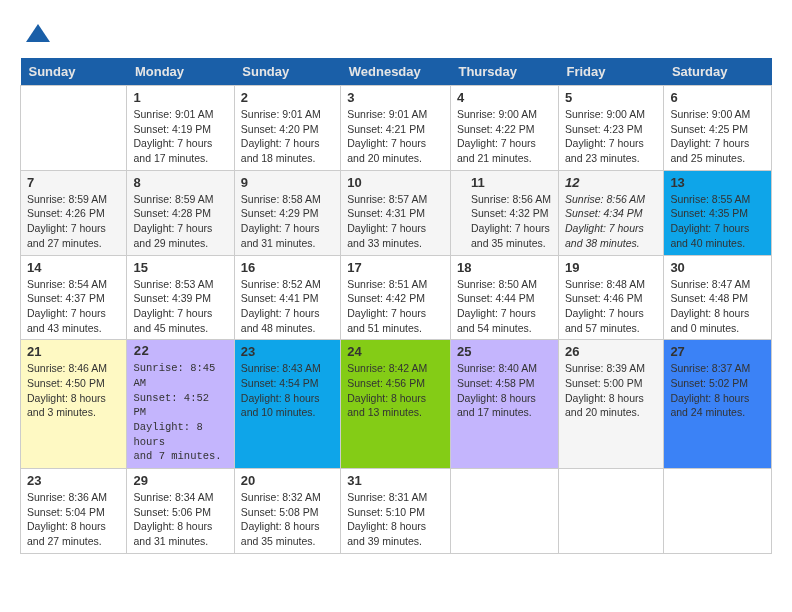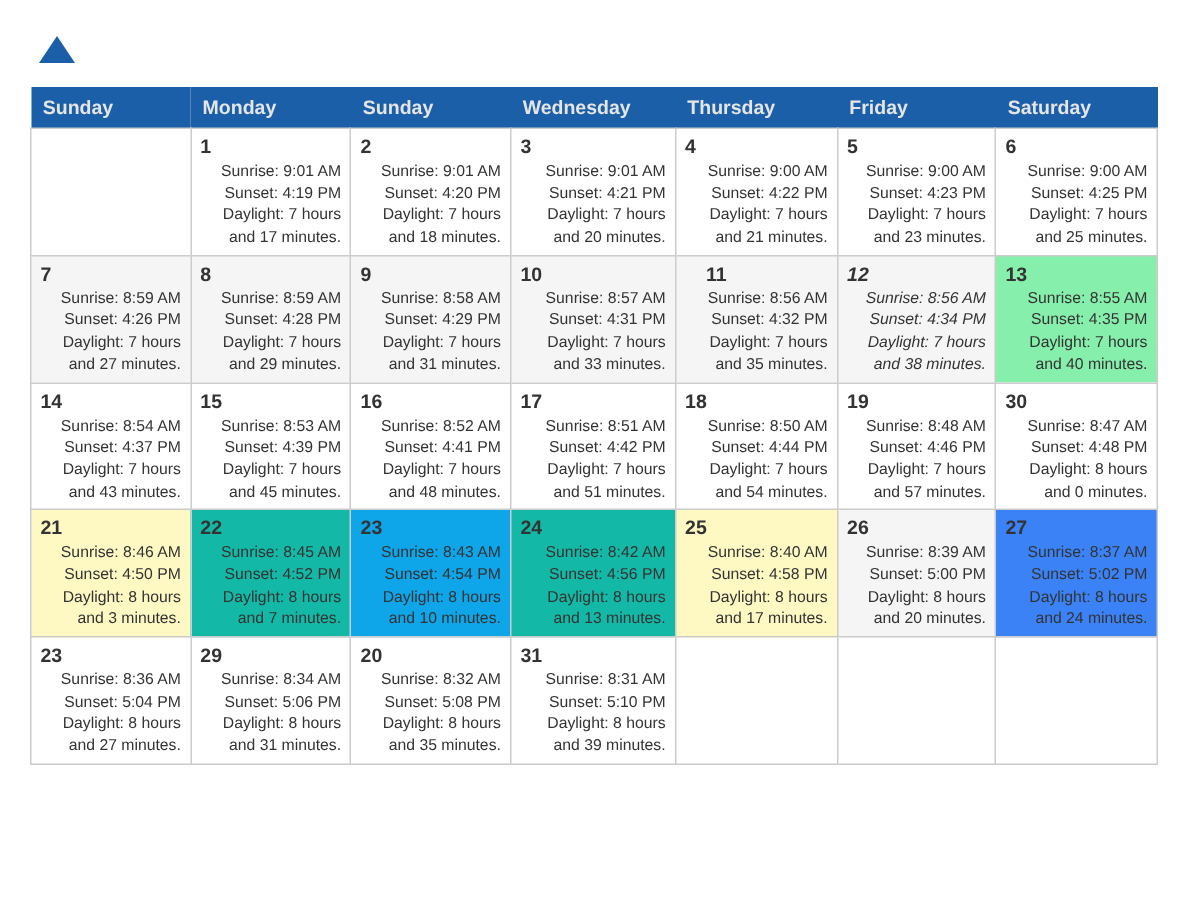--- a/index.html
+++ b/index.html
@@ -80,21 +80,20 @@
       font-size: 13px;
       font-weight: bold;
       color: #333;
       display: block;
       margin-bottom: 2px;
     }
     .day-info {
       font-size: 10.5px;
       color: #333;
       line-height: 1.4;
-      text-align: right;
     }
     .empty-cell {
       background: #fff !important;
     }
   </style>
 </head>
 <body>
 
 <div class="header">
   <div class="logo">
@@ -170,21 +169,21 @@
           <div class="day-info">Sunrise: 8:57 AM<br>Sunset: 4:31 PM<br>Daylight: 7 hours<br>and 33 minutes.</div>
         </td>
         <td style="background: rgb(245, 245, 245); padding-left: 20px;">
           <span class="day-number">11</span>
           <div class="day-info">Sunrise: 8:56 AM<br>Sunset: 4:32 PM<br>Daylight: 7 hours<br>and 35 minutes.</div>
         </td>
         <td style="background: rgb(245, 245, 245); font-style: italic;">
           <span class="day-number">12</span>
           <div class="day-info">Sunrise: 8:56 AM<br>Sunset: 4:34 PM<br>Daylight: 7 hours<br>and 38 minutes.</div>
         </td>
-        <td style="background: #86efac;">
+        <td style="background: #0ea5e9;">
           <span class="day-number">13</span>
           <div class="day-info">Sunrise: 8:55 AM<br>Sunset: 4:35 PM<br>Daylight: 7 hours<br>and 40 minutes.</div>
         </td>
       </tr>
       <tr>
         <td>
           <span class="day-number">14</span>
           <div class="day-info">Sunrise: 8:54 AM<br>Sunset: 4:37 PM<br>Daylight: 7 hours<br>and 43 minutes.</div>
         </td>
         <td>
@@ -210,33 +209,33 @@
         <td>
           <span class="day-number">30</span>
           <div class="day-info">Sunrise: 8:47 AM<br>Sunset: 4:48 PM<br>Daylight: 8 hours<br>and 0 minutes.</div>
         </td>
       </tr>
       <tr>
         <td style="background: #fef9c3;">
           <span class="day-number">21</span>
           <div class="day-info">Sunrise: 8:46 AM<br>Sunset: 4:50 PM<br>Daylight: 8 hours<br>and 3 minutes.</div>
         </td>
-        <td style="background: #14b8a6;">
+        <td style="background: #c4b5fd; font-family: Liberation Mono, monospace;">
           <span class="day-number">22</span>
           <div class="day-info">Sunrise: 8:45 AM<br>Sunset: 4:52 PM<br>Daylight: 8 hours<br>and 7 minutes.</div>
         </td>
         <td style="background: #0ea5e9;">
           <span class="day-number">23</span>
           <div class="day-info">Sunrise: 8:43 AM<br>Sunset: 4:54 PM<br>Daylight: 8 hours<br>and 10 minutes.</div>
         </td>
-        <td style="background: #14b8a6;">
+        <td style="background: #84cc16;">
           <span class="day-number">24</span>
           <div class="day-info">Sunrise: 8:42 AM<br>Sunset: 4:56 PM<br>Daylight: 8 hours<br>and 13 minutes.</div>
         </td>
-        <td style="background: #fef9c3;">
+        <td style="background: #c4b5fd;">
           <span class="day-number">25</span>
           <div class="day-info">Sunrise: 8:40 AM<br>Sunset: 4:58 PM<br>Daylight: 8 hours<br>and 17 minutes.</div>
         </td>
         <td style="background: rgb(245, 245, 245);">
           <span class="day-number">26</span>
           <div class="day-info">Sunrise: 8:39 AM<br>Sunset: 5:00 PM<br>Daylight: 8 hours<br>and 20 minutes.</div>
         </td>
         <td style="background: #3b82f6;">
           <span class="day-number">27</span>
           <div class="day-info">Sunrise: 8:37 AM<br>Sunset: 5:02 PM<br>Daylight: 8 hours<br>and 24 minutes.</div>

